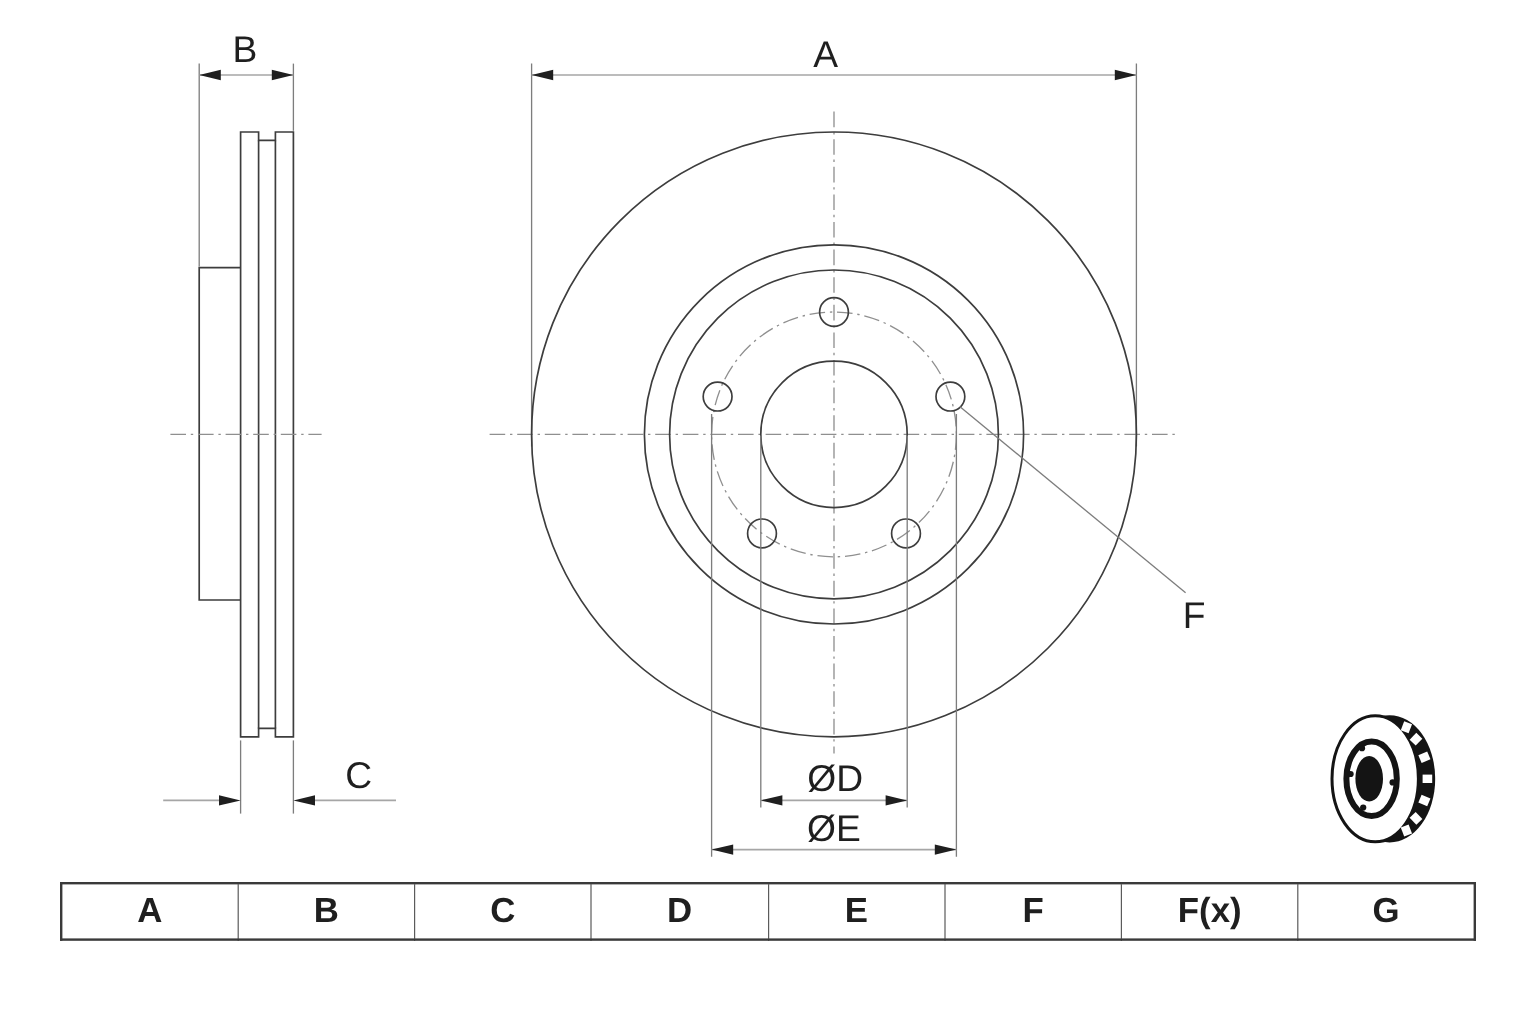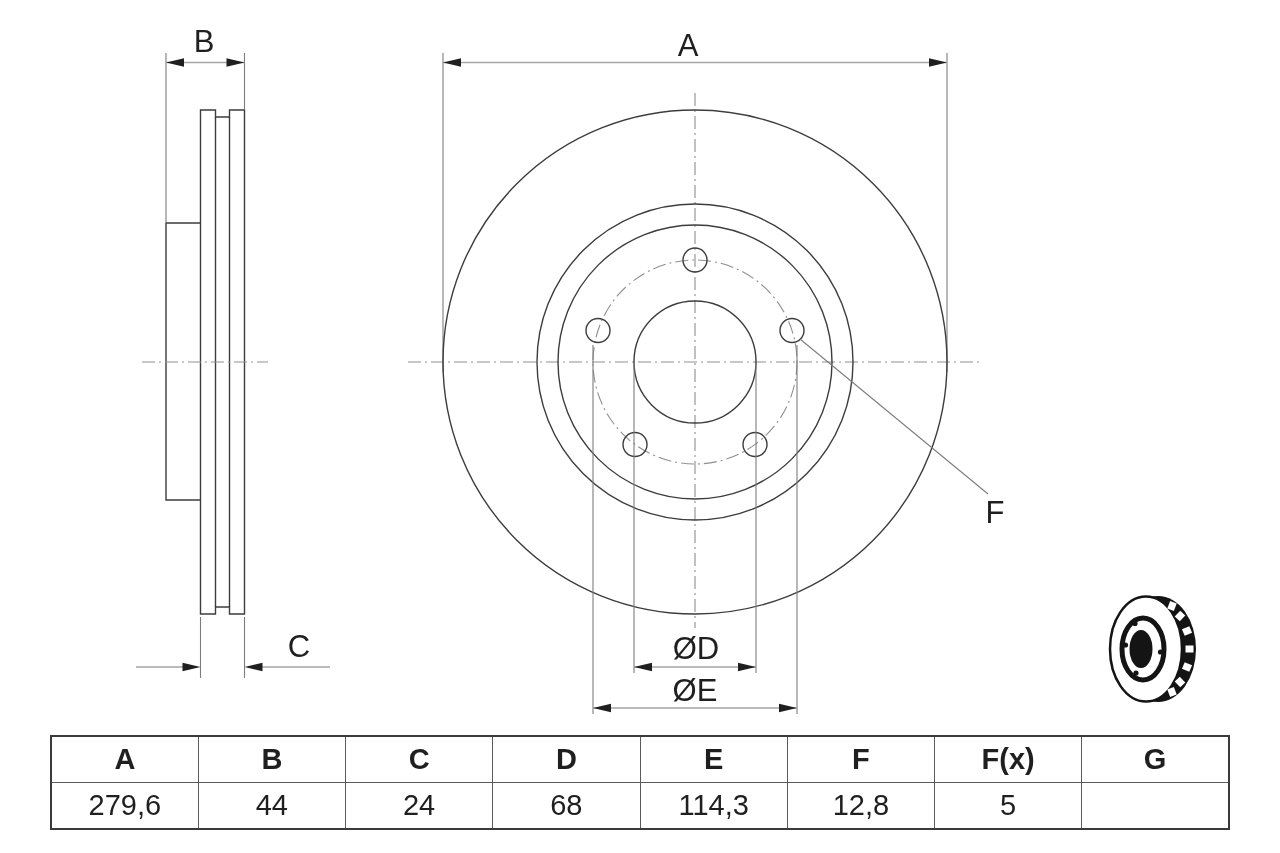--- a/index.html
+++ b/index.html
@@ -145,25 +145,15 @@
         <tr>
       <th>A</th>
       <th>B</th>
       <th>C</th>
       <th>D</th>
       <th>E</th>
       <th>F</th>
       <th>F(x)</th>
       <th>G</th>
     </tr>
-    <tr>
-      <td>279,6</td>
-      <td>44</td>
-      <td>24</td>
-      <td>68</td>
-      <td>114,3</td>
-      <td>12,8</td>
-      <td>5</td>
-      <td></td>
-    </tr>
   </tbody>
     </table>
 </div>
 
 </body></html>

